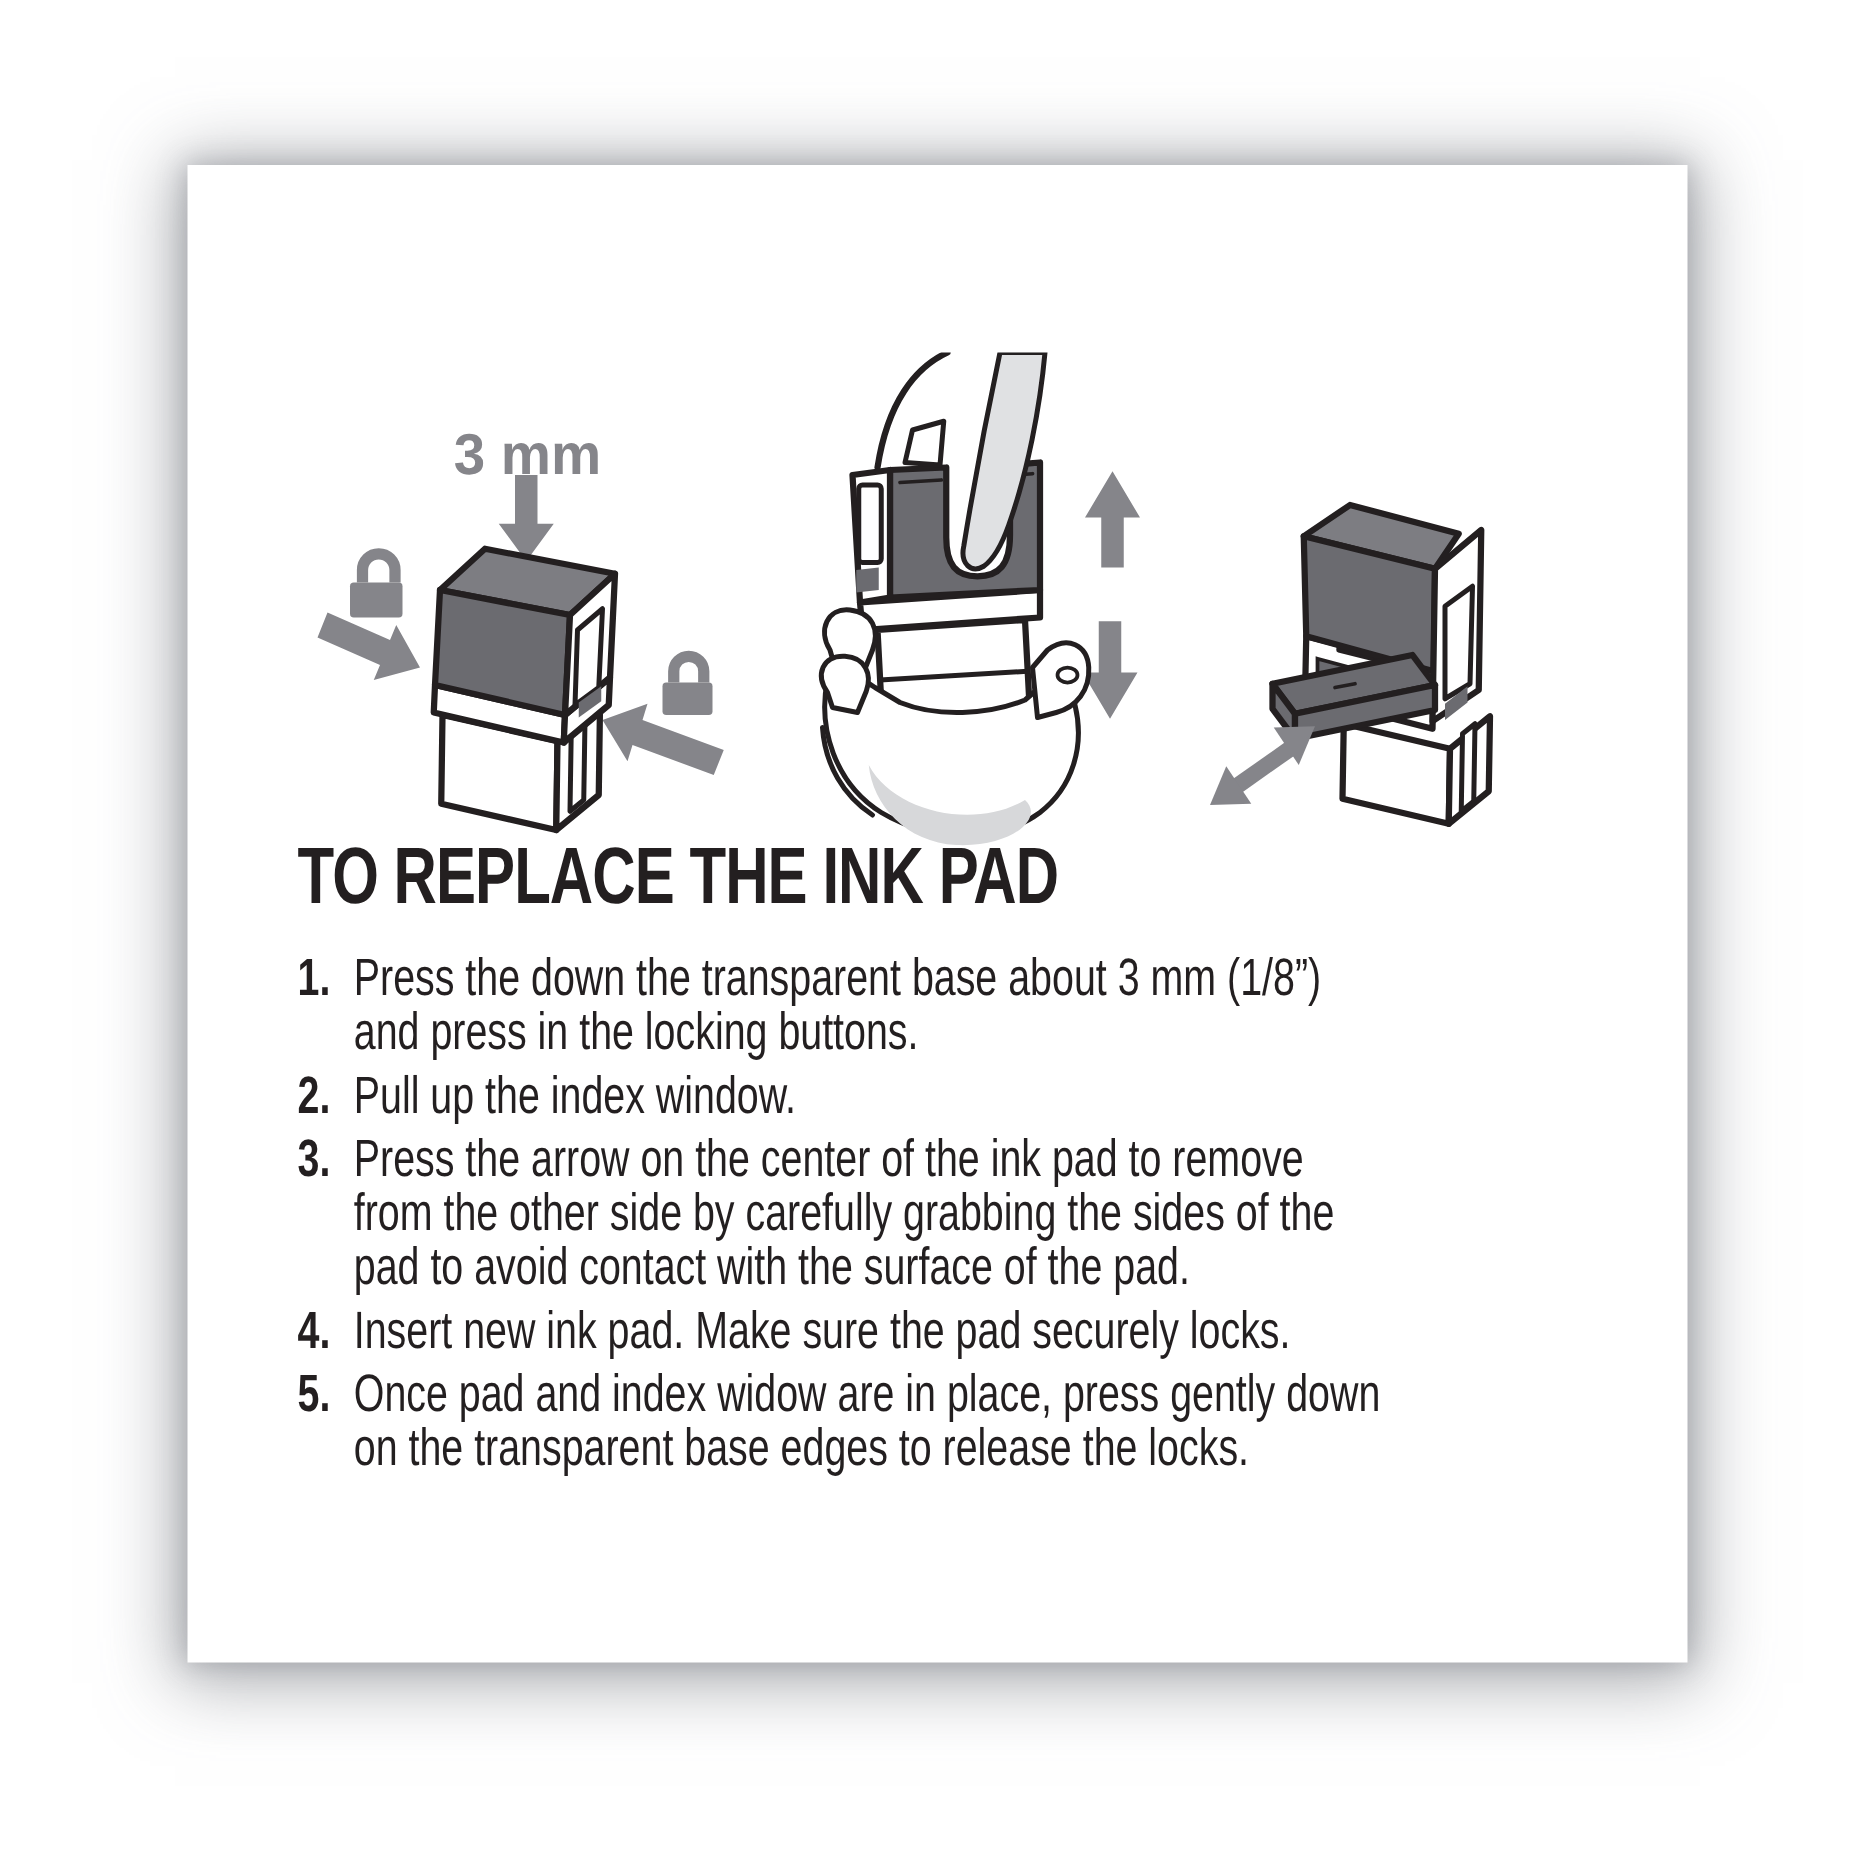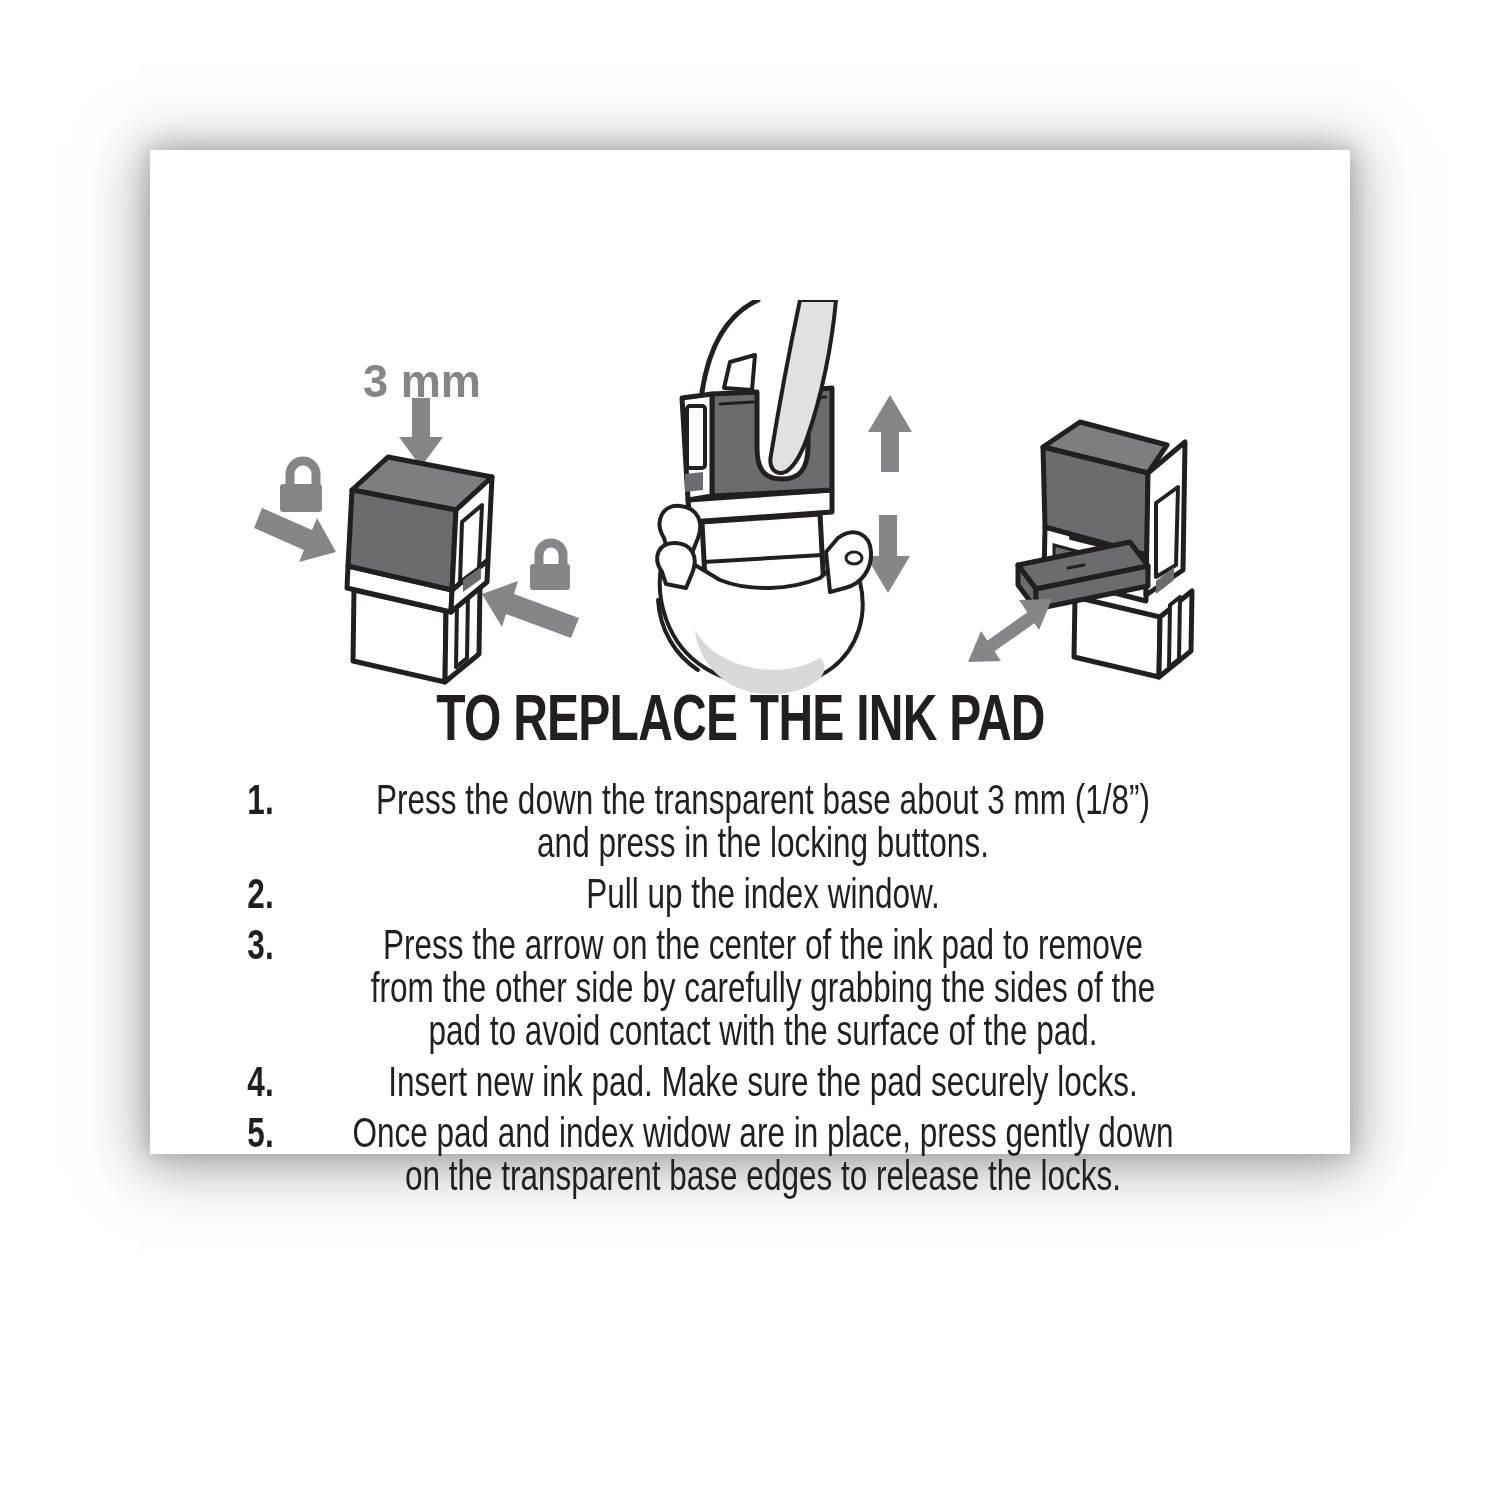--- a/index.html
+++ b/index.html
@@ -14,25 +14,24 @@
   html,body{margin:0;padding:0;}
   body{
     width:1500px;height:1500px;
     background:#ffffff;
     font-family:"Liberation Sans", sans-serif;
     overflow:hidden;
     position:relative;
   }
   .page{
     position:absolute;
-    left:150px;top:150px;
-    width:1200px;height:1004px;
+    left:150px;top:132px;
+    width:1200px;height:1198px;
     background:var(--page_bg);
     box-shadow:0 6px 55px 10px rgba(105,110,117,.55), 0 0 20px 2px rgba(105,110,117,.35);
-    text-align:center;
   }
   .illu{position:absolute;}
   .illu--one{left:80px;top:190px;}
   .illu--two{left:490px;top:150px;}
   .illu--three{left:810px;top:265px;}
 
   .textblock{
     position:absolute;
     left:88px;top:535px;
     width:1340px;

